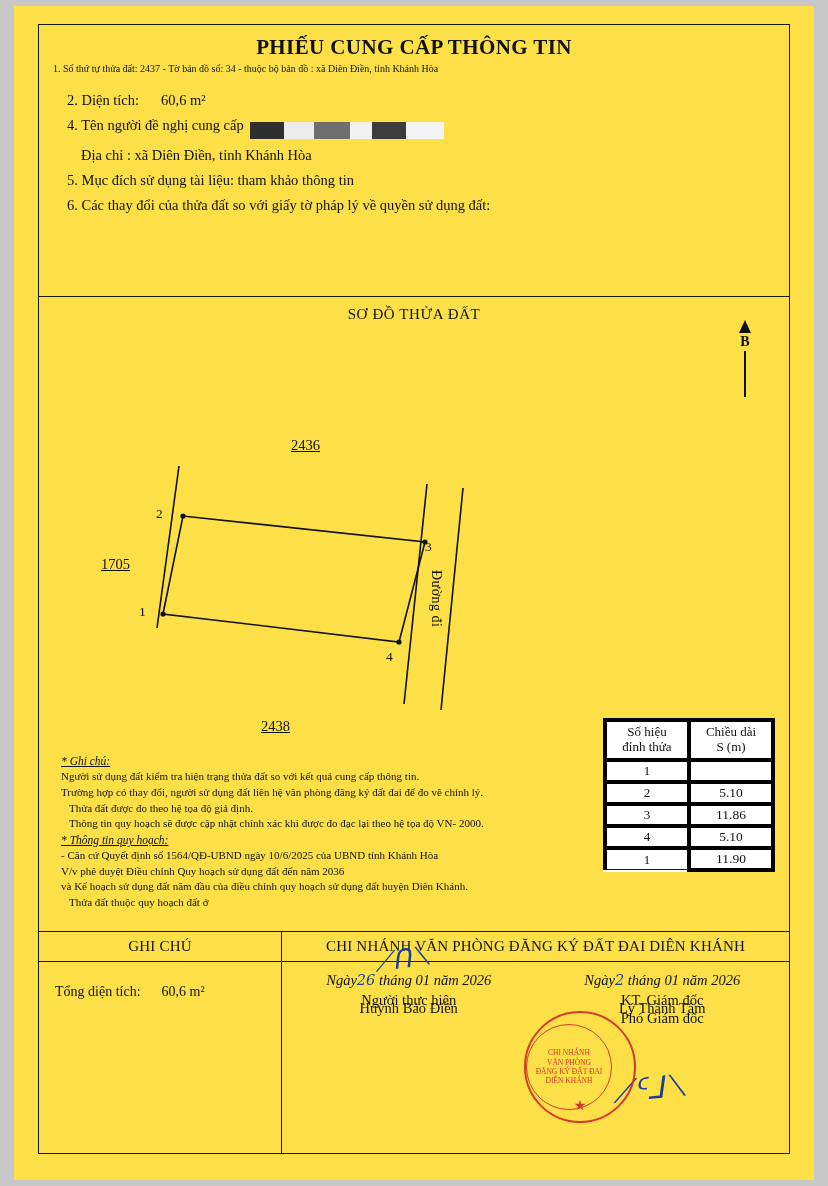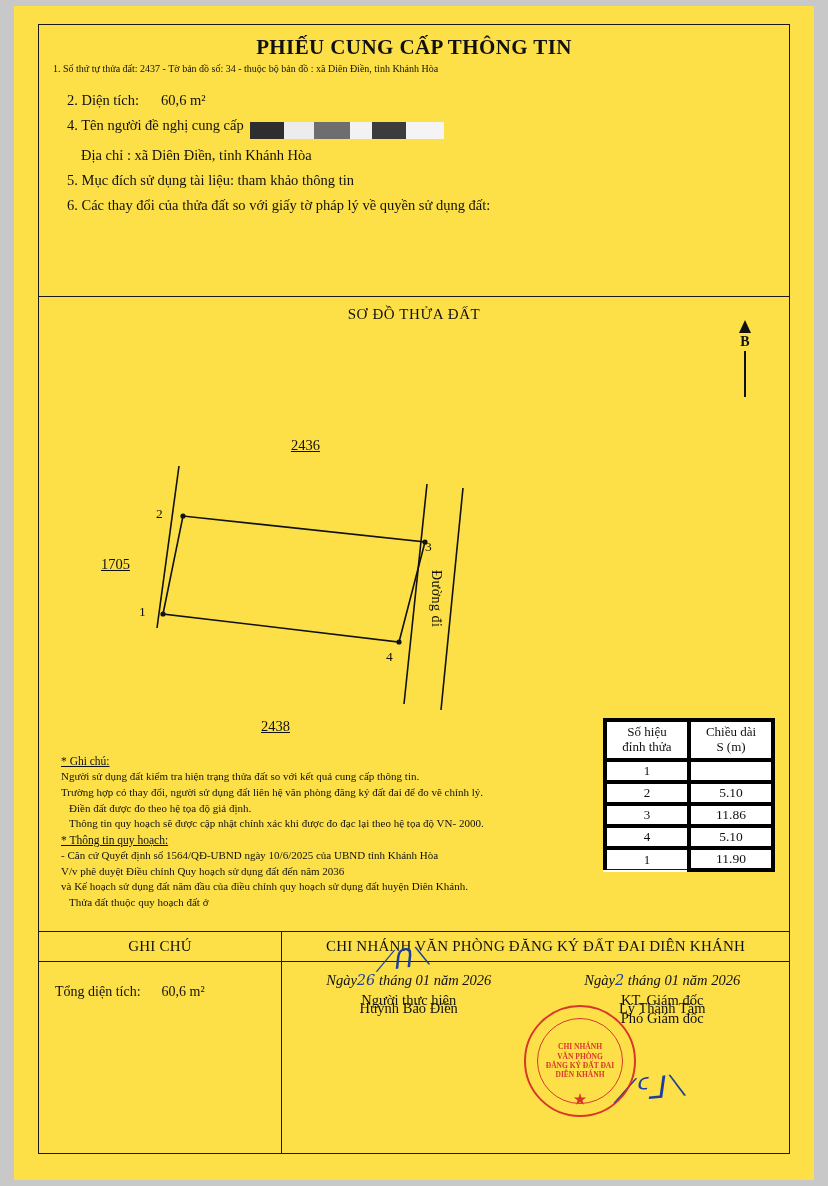--- a/index.html
+++ b/index.html
@@ -135,21 +135,21 @@
     letter-spacing: .5px;
   }
   .notes {
     position: absolute;
     left: 22px;
     top: 455px;
     width: 520px;
     font-size: 11px;
     line-height: 1.42;
   }
-  .notes .hd { text-decoration: underline; font-size: 11.5px; }
+  .notes .hd { font-style: italic; text-decoration: underline; font-size: 11.5px; }
   .notes .ind { padding-left: 8px; display: block; }
   
   .side-table {
     position: absolute;
     right: 14px;
     top: 420px;
     width: 172px;
     border: 1.2px solid #1a1a1a;
     border-collapse: collapse;
     font-size: 12.5px;
@@ -202,33 +202,33 @@
     position: absolute;
     bottom: 10px;
     width: 100%;
     text-align: center;
     font-size: 14.5px;
   }
   .f-right { position: relative; }
   .stamp {
     position: absolute;
     left: 242px;
-    bottom: 36px;
+    bottom: 30px;
     width: 112px;
     height: 112px;
     border: 2.5px solid #d42a2a;
     border-radius: 50%;
     color: #d42a2a;
     font-size: 7.5px;
-    font-weight: bold;
+    font-weight: normal;
     text-align: center;
     line-height: 1.25;
     display: flex;
     align-items: center;
-    justify-content: center;
+    justify-content: flex-start;
     box-sizing: border-box;
     opacity: .92;
   }
   .stamp .inner {
     width: 86px;
     height: 86px;
     border: 1.5px solid #d42a2a;
     border-radius: 50%;
     display: flex;
     align-items: center;
@@ -326,21 +326,21 @@
       <div class="corner-lbl c2">2</div>
       <div class="corner-lbl c3">3</div>
       <div class="corner-lbl c4">4</div>
 
       <div class="road-lbl">Đường đi</div>
 
       <div class="notes">
         <div class="hd">* Ghi chú:</div>
         <div>Người sử dụng đất kiểm tra hiện trạng thửa đất so với kết quả cung cấp thông tin.</div>
         <div>Trường hợp có thay đổi, người sử dụng đất liên hệ văn phòng đăng ký đất đai để đo vẽ chỉnh lý.</div>
-        <div class="ind">Điền đất được đo theo hệ tọa độ giả định.</div>
+        <div class="ind">Thửa đất được đo theo hệ tọa độ giả định.</div>
         <div class="ind">Thông tin quy hoạch sẽ được cập nhật chính xác khi được đo đạc lại theo hệ tọa độ VN- 2000.</div>
         <div class="hd">* Thông tin quy hoạch:</div>
         <div>- Căn cứ Quyết định số 1564/QĐ-UBND ngày 10/6/2025 của UBND tỉnh Khánh Hòa</div>
         <div>V/v phê duyệt Điều chỉnh Quy hoạch sử dụng đất đến năm 2036</div>
         <div>và Kế hoạch sử dụng đất năm đầu của điều chỉnh quy hoạch sử dụng đất huyện Diên Khánh.</div>
         <div class="ind">Thửa đất thuộc quy hoạch đất ở</div>
       </div>
 
       <table class="side-table">
         <tbody>

